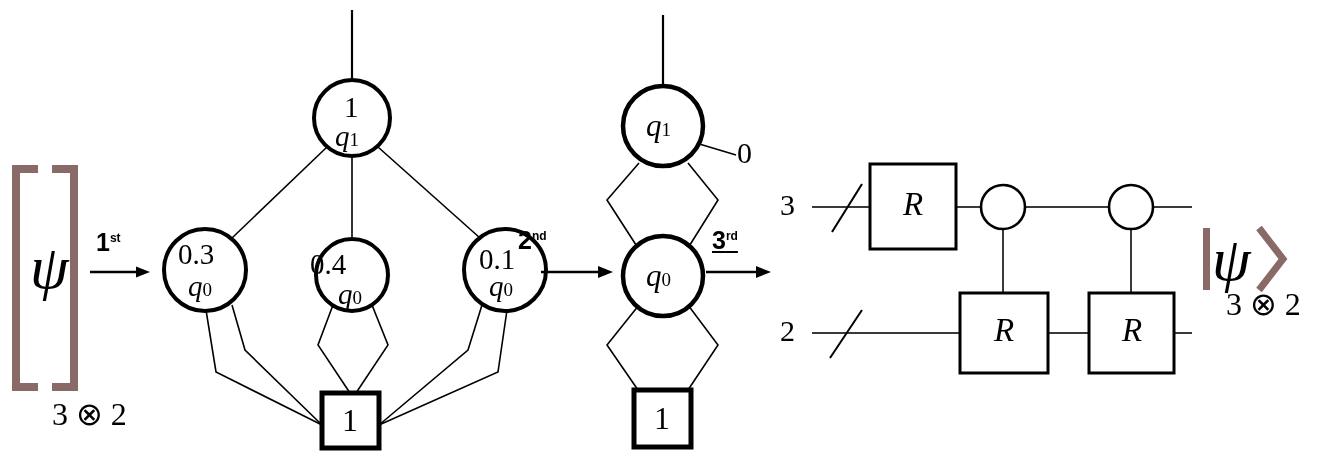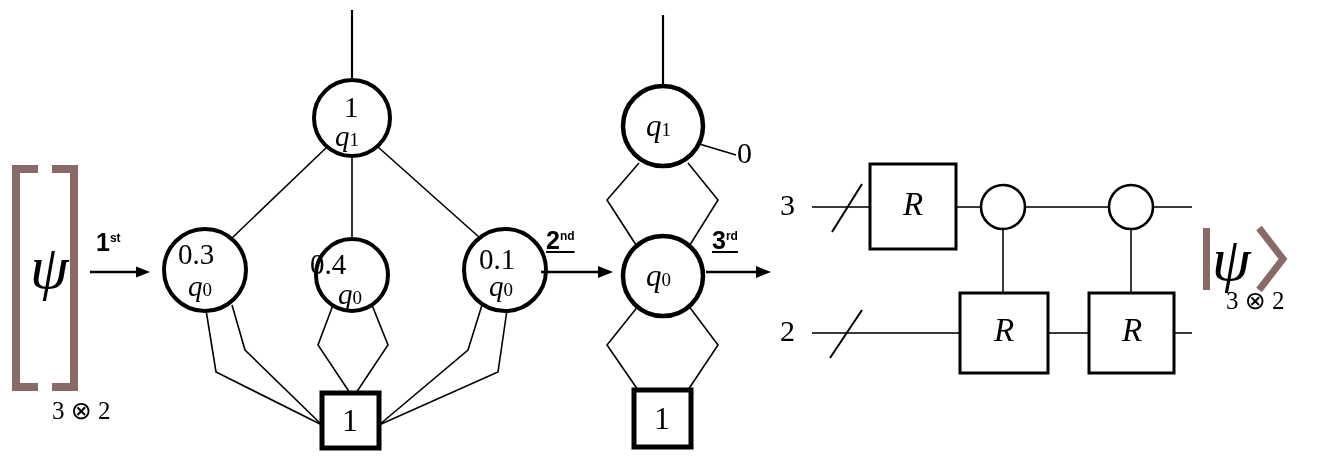--- a/index.html
+++ b/index.html
@@ -56,21 +56,21 @@
   .arrow-ord sup {
     font-size: 12px;
     font-weight: bold;
   }
   .psi-sym {
     font-size: 62px;
     font-style: italic;
     font-family: "Liberation Serif", serif;
   }
   .tensor-lbl {
-    font-size: 25px;
+    font-size: 32px;
     font-family: "Liberation Serif", serif;
   }
   .wire-lbl {
     font-size: 30px;
     font-family: "Liberation Serif", serif;
   }
   .gate-lbl {
     font-size: 33px;
     font-style: italic;
     font-family: "Liberation Serif", serif;
@@ -151,21 +151,21 @@
   <div class="lbl node-var" style="left:489px; top:272px;"><span>q</span><span class="node-sub">0</span></div>
 
   <div class="lbl term-num" style="left:342px; top:404px;">1</div>
 
   <svg class="layer">
     <g>
       <line x1="541" y1="272" x2="602" y2="272" stroke="#000" stroke-width="2.4"></line>
       <polygon points="613,272 598,266 598,278" fill="#000"></polygon>
     </g>
   </svg>
-  <div class="lbl arrow-ord" style="left:546px; top:228px;text-decoration:underline;"><span>2</span><sup>nd</sup></div>
+  <div class="lbl arrow-ord" style="left:518px; top:228px;"><span>2</span><sup>nd</sup></div>
 
   <svg class="layer">
     <line x1="663" y1="15" x2="663" y2="85" stroke="#000" stroke-width="2.2"></line>
 
     <line x1="696" y1="143" x2="736" y2="155" stroke="#000" stroke-width="1.6"></line>
 
     <polyline points="639,163 607,200 638,248" fill="none" stroke="#000" stroke-width="1.6"></polyline>
     <polyline points="688,163 718,200 688,248" fill="none" stroke="#000" stroke-width="1.6"></polyline>
 
     <polyline points="639,305 607,345 638,390" fill="none" stroke="#000" stroke-width="1.6"></polyline>

